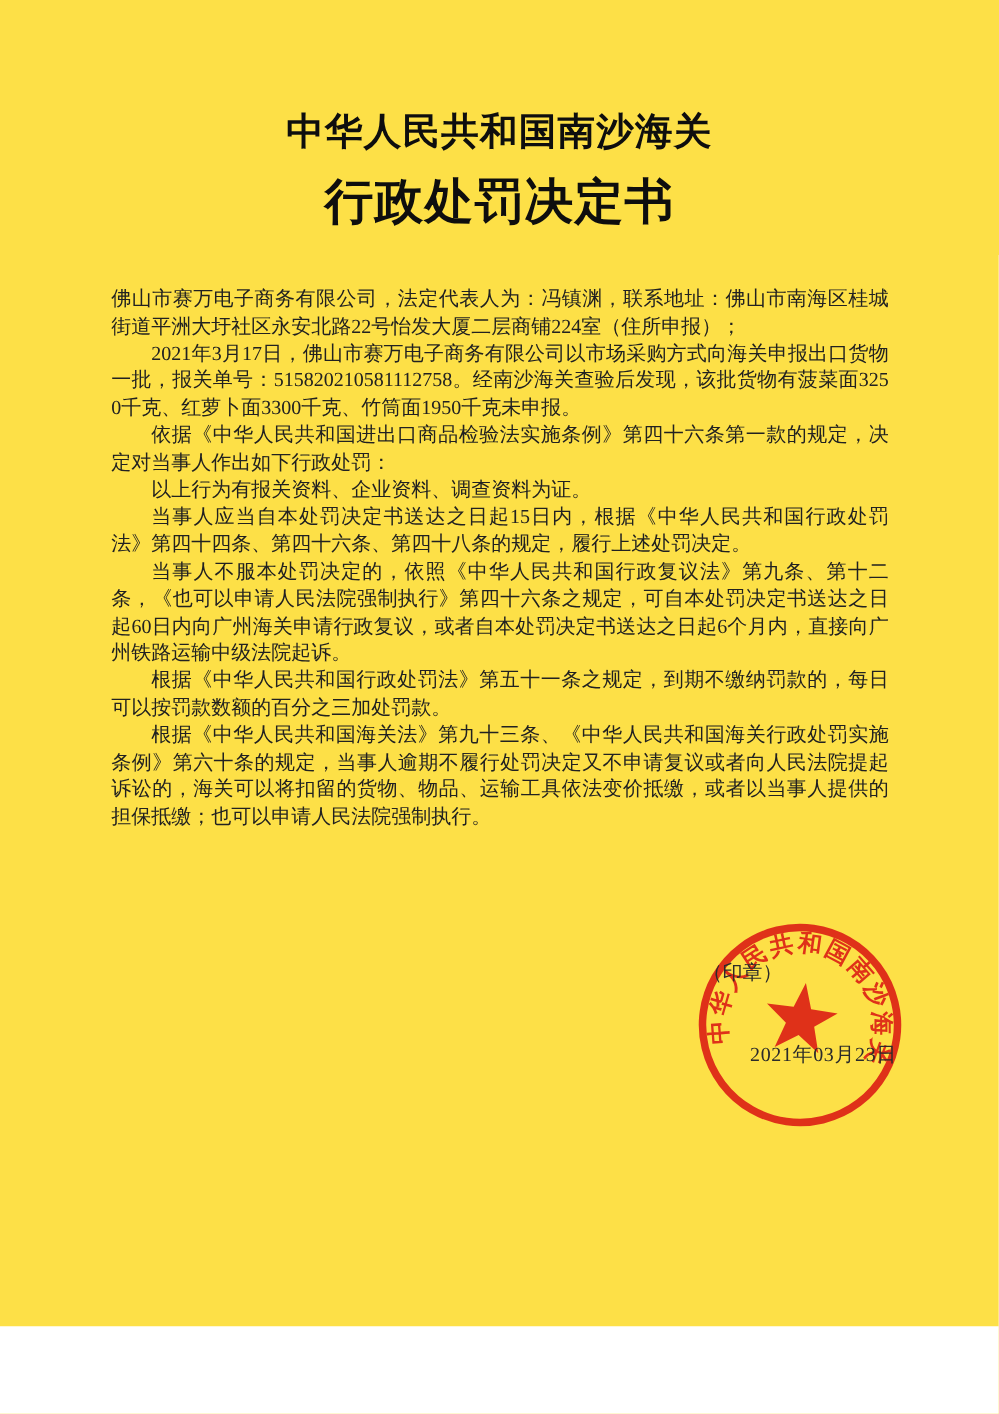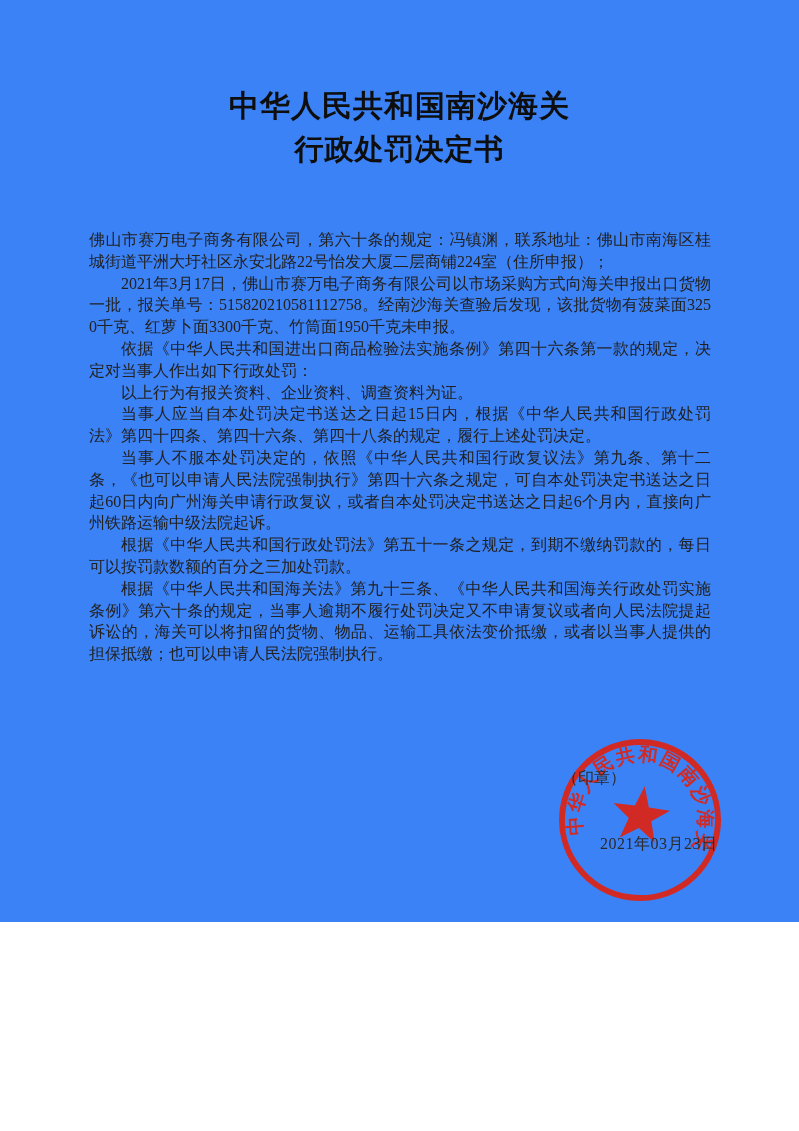--- a/index.html
+++ b/index.html
@@ -5,43 +5,43 @@
   html, body { margin: 0; padding: 0; }
   body {
     width: 799px; height: 1131px;
     background: #ffffff;
     font-family: "Liberation Serif", "DejaVu Serif", serif;
     position: relative;
     overflow: hidden;
   }
   .page {
     position: absolute; inset: 0;
-    width: 799px; height: 922px;
-    background: #3b82f6;
+    width: 799px; height: 1061px;
+    background: #fde047;
   }
   .doc-header {
     position: absolute;
     top: 86px; left: 0; width: 799px;
     text-align: center;
     color: #0e0e0e;
   }
   .doc-title {
     font-family: "Liberation Sans", "DejaVu Sans", sans-serif;
     font-weight: 700;
     font-size: 30px;
     line-height: 40px;
     margin: 0;
     letter-spacing: 1px;
   }
   .doc-subtitle {
     font-family: "Liberation Sans", "DejaVu Sans", sans-serif;
     font-weight: 700;
-    font-size: 29px;
+    font-size: 39px;
     line-height: 39px;
-    margin: 4px;
+    margin: 16px;
     letter-spacing: 1px;
   }
   .doc-number {
     position: absolute;
     top: 199px;
     right: 89px;
     font-size: 16px;
     line-height: 20px;
     color: #2a2a2a;
   }
@@ -93,21 +93,21 @@
 
 <div class="page">
 
   <div class="doc-header">
     <div class="doc-title">中华人民共和国南沙海关</div>
     <div class="doc-subtitle">行政处罚决定书</div>
   </div>
 
 
   <div class="doc-body">
-    <p class="first">佛山市赛万电子商务有限公司，第六十条的规定：冯镇渊，联系地址：佛山市南海区桂城街道平洲大圩社区永安北路22号怡发大厦二层商铺224室（住所申报）；</p>
+    <p class="first">佛山市赛万电子商务有限公司，法定代表人为：冯镇渊，联系地址：佛山市南海区桂城街道平洲大圩社区永安北路22号怡发大厦二层商铺224室（住所申报）；</p>
     <p>2021年3月17日，佛山市赛万电子商务有限公司以市场采购方式向海关申报出口货物一批，报关单号：515820210581112758。经南沙海关查验后发现，该批货物有菠菜面3250千克、红萝卜面3300千克、竹筒面1950千克未申报。</p>
     <p>依据《中华人民共和国进出口商品检验法实施条例》第四十六条第一款的规定，决定对当事人作出如下行政处罚：</p>
     <p>以上行为有报关资料、企业资料、调查资料为证。</p>
     <p>当事人应当自本处罚决定书送达之日起15日内，根据《中华人民共和国行政处罚法》第四十四条、第四十六条、第四十八条的规定，履行上述处罚决定。</p>
     <p>当事人不服本处罚决定的，依照《中华人民共和国行政复议法》第九条、第十二条，《也可以申请人民法院强制执行》第四十六条之规定，可自本处罚决定书送达之日起60日内向广州海关申请行政复议，或者自本处罚决定书送达之日起6个月内，直接向广州铁路运输中级法院起诉。</p>
     <p>根据《中华人民共和国行政处罚法》第五十一条之规定，到期不缴纳罚款的，每日可以按罚款数额的百分之三加处罚款。</p>
     <p>根据《中华人民共和国海关法》第九十三条、《中华人民共和国海关行政处罚实施条例》第六十条的规定，当事人逾期不履行处罚决定又不申请复议或者向人民法院提起诉讼的，海关可以将扣留的货物、物品、运输工具依法变价抵缴，或者以当事人提供的担保抵缴；也可以申请人民法院强制执行。</p>
   </div>
 
   <div class="seal-wrap">

